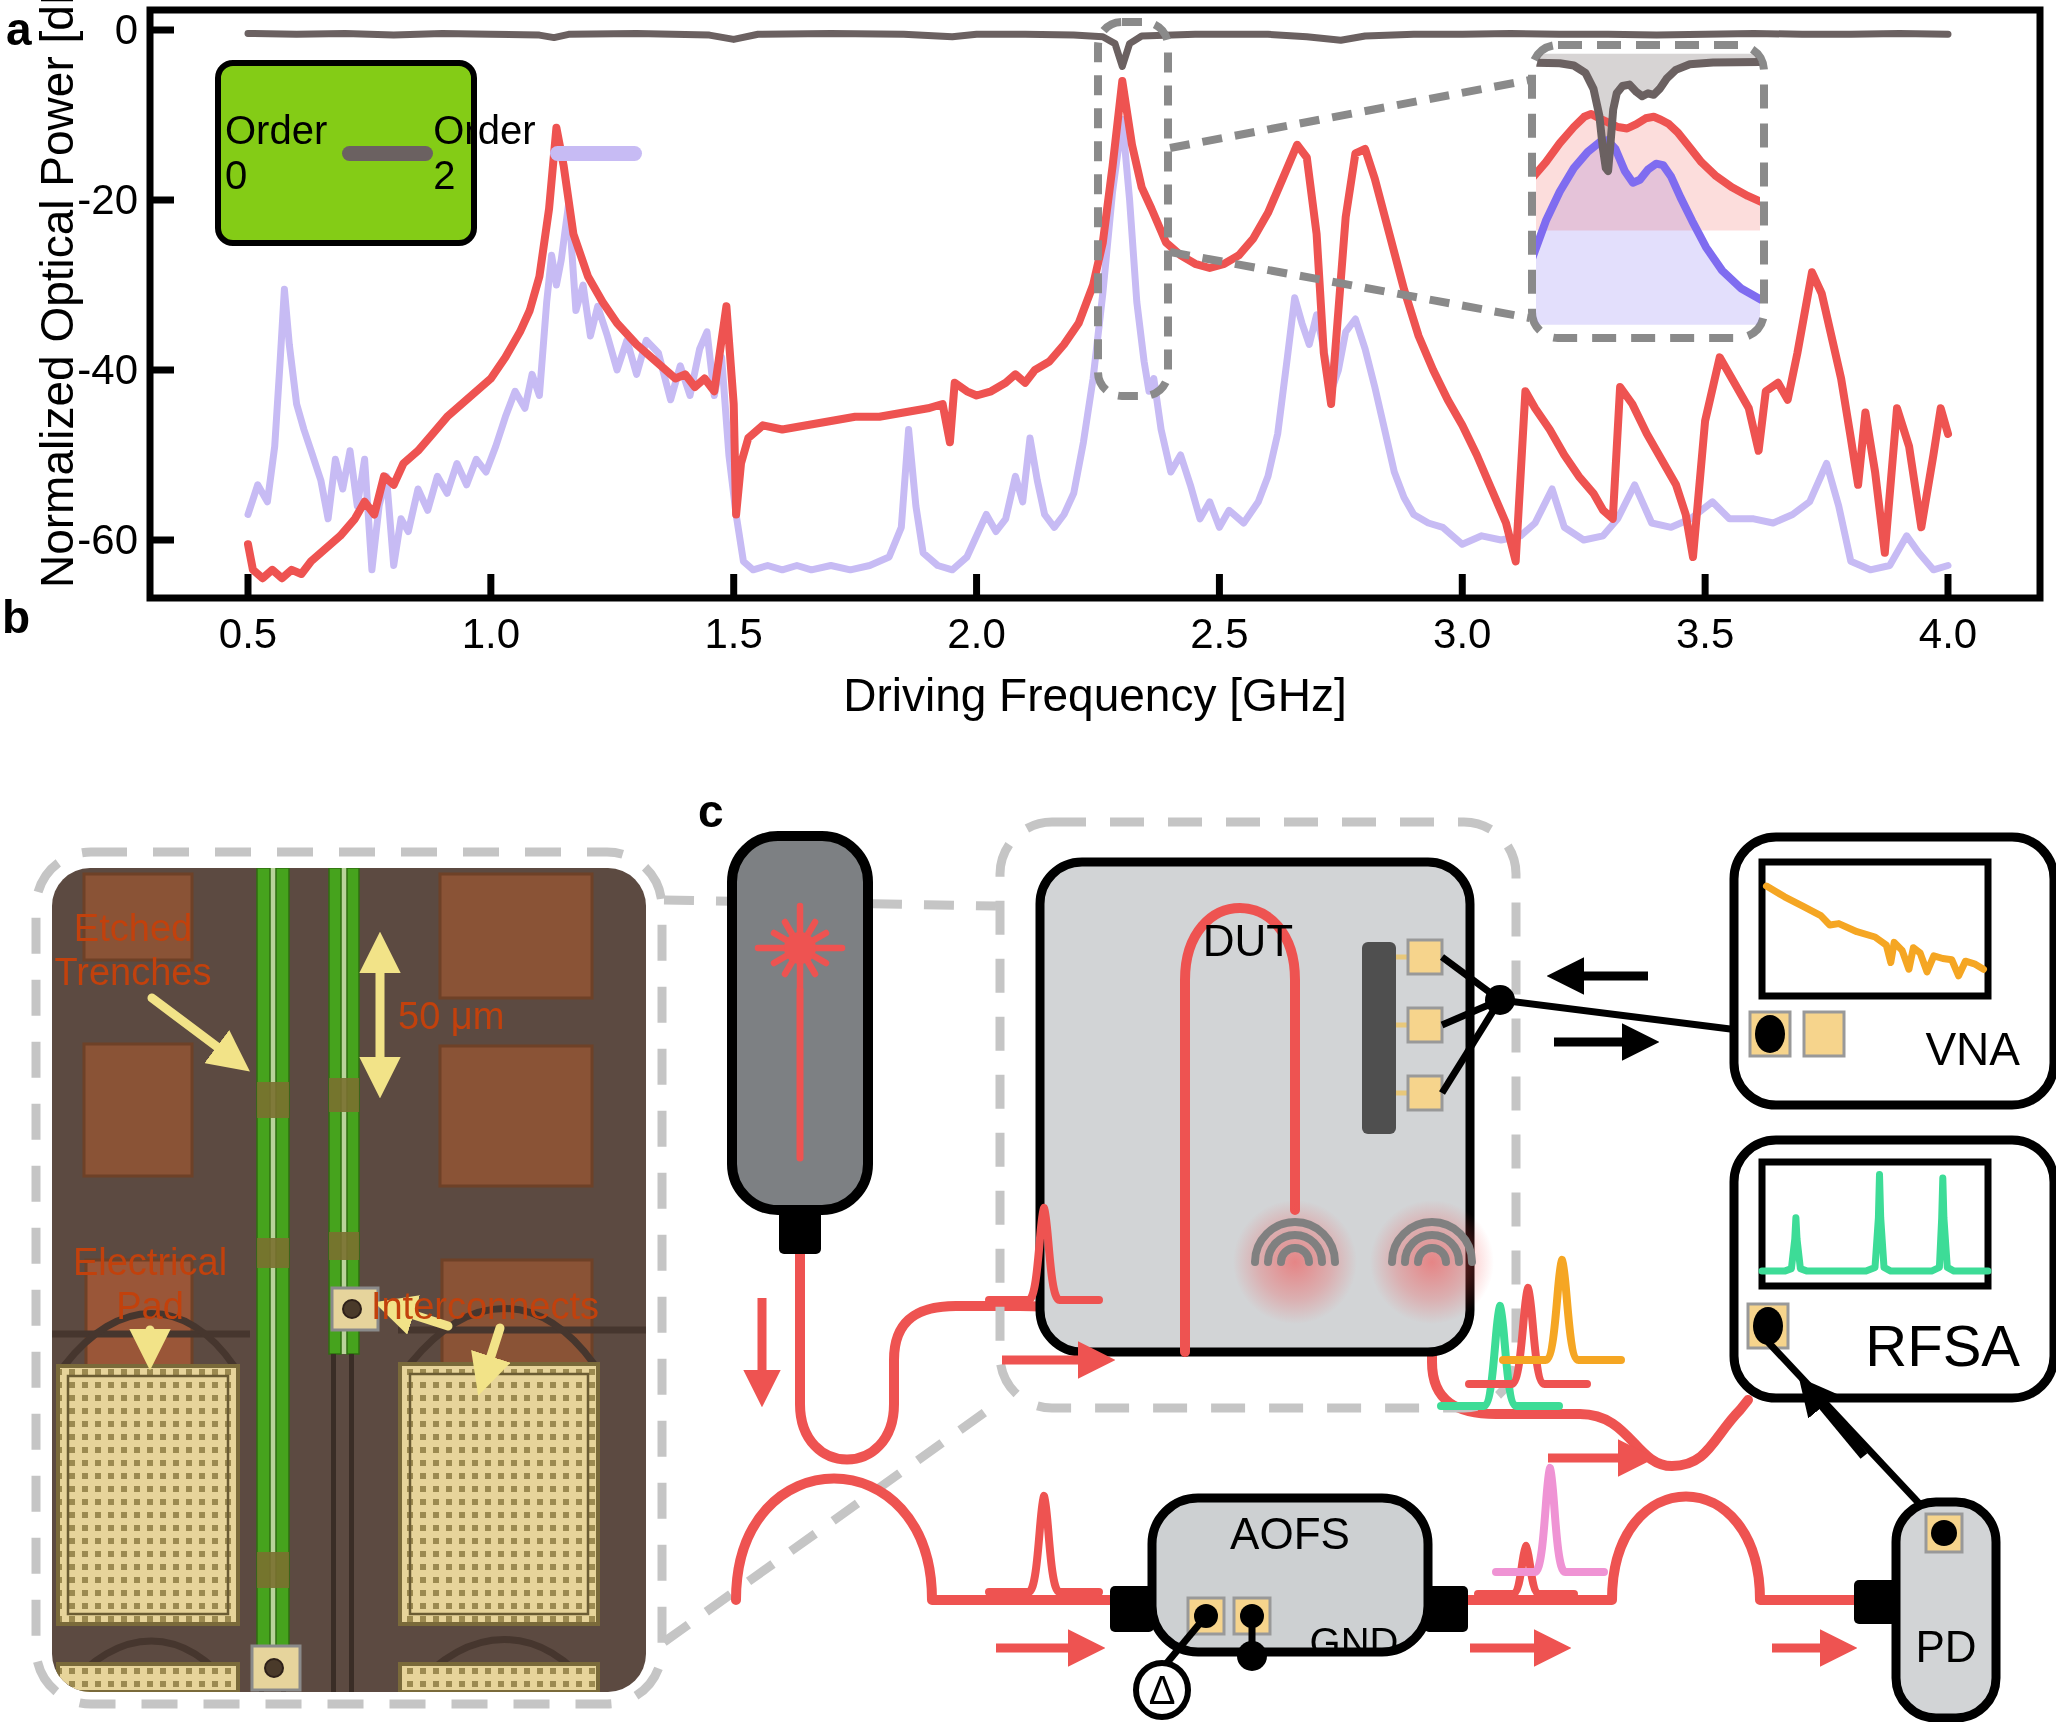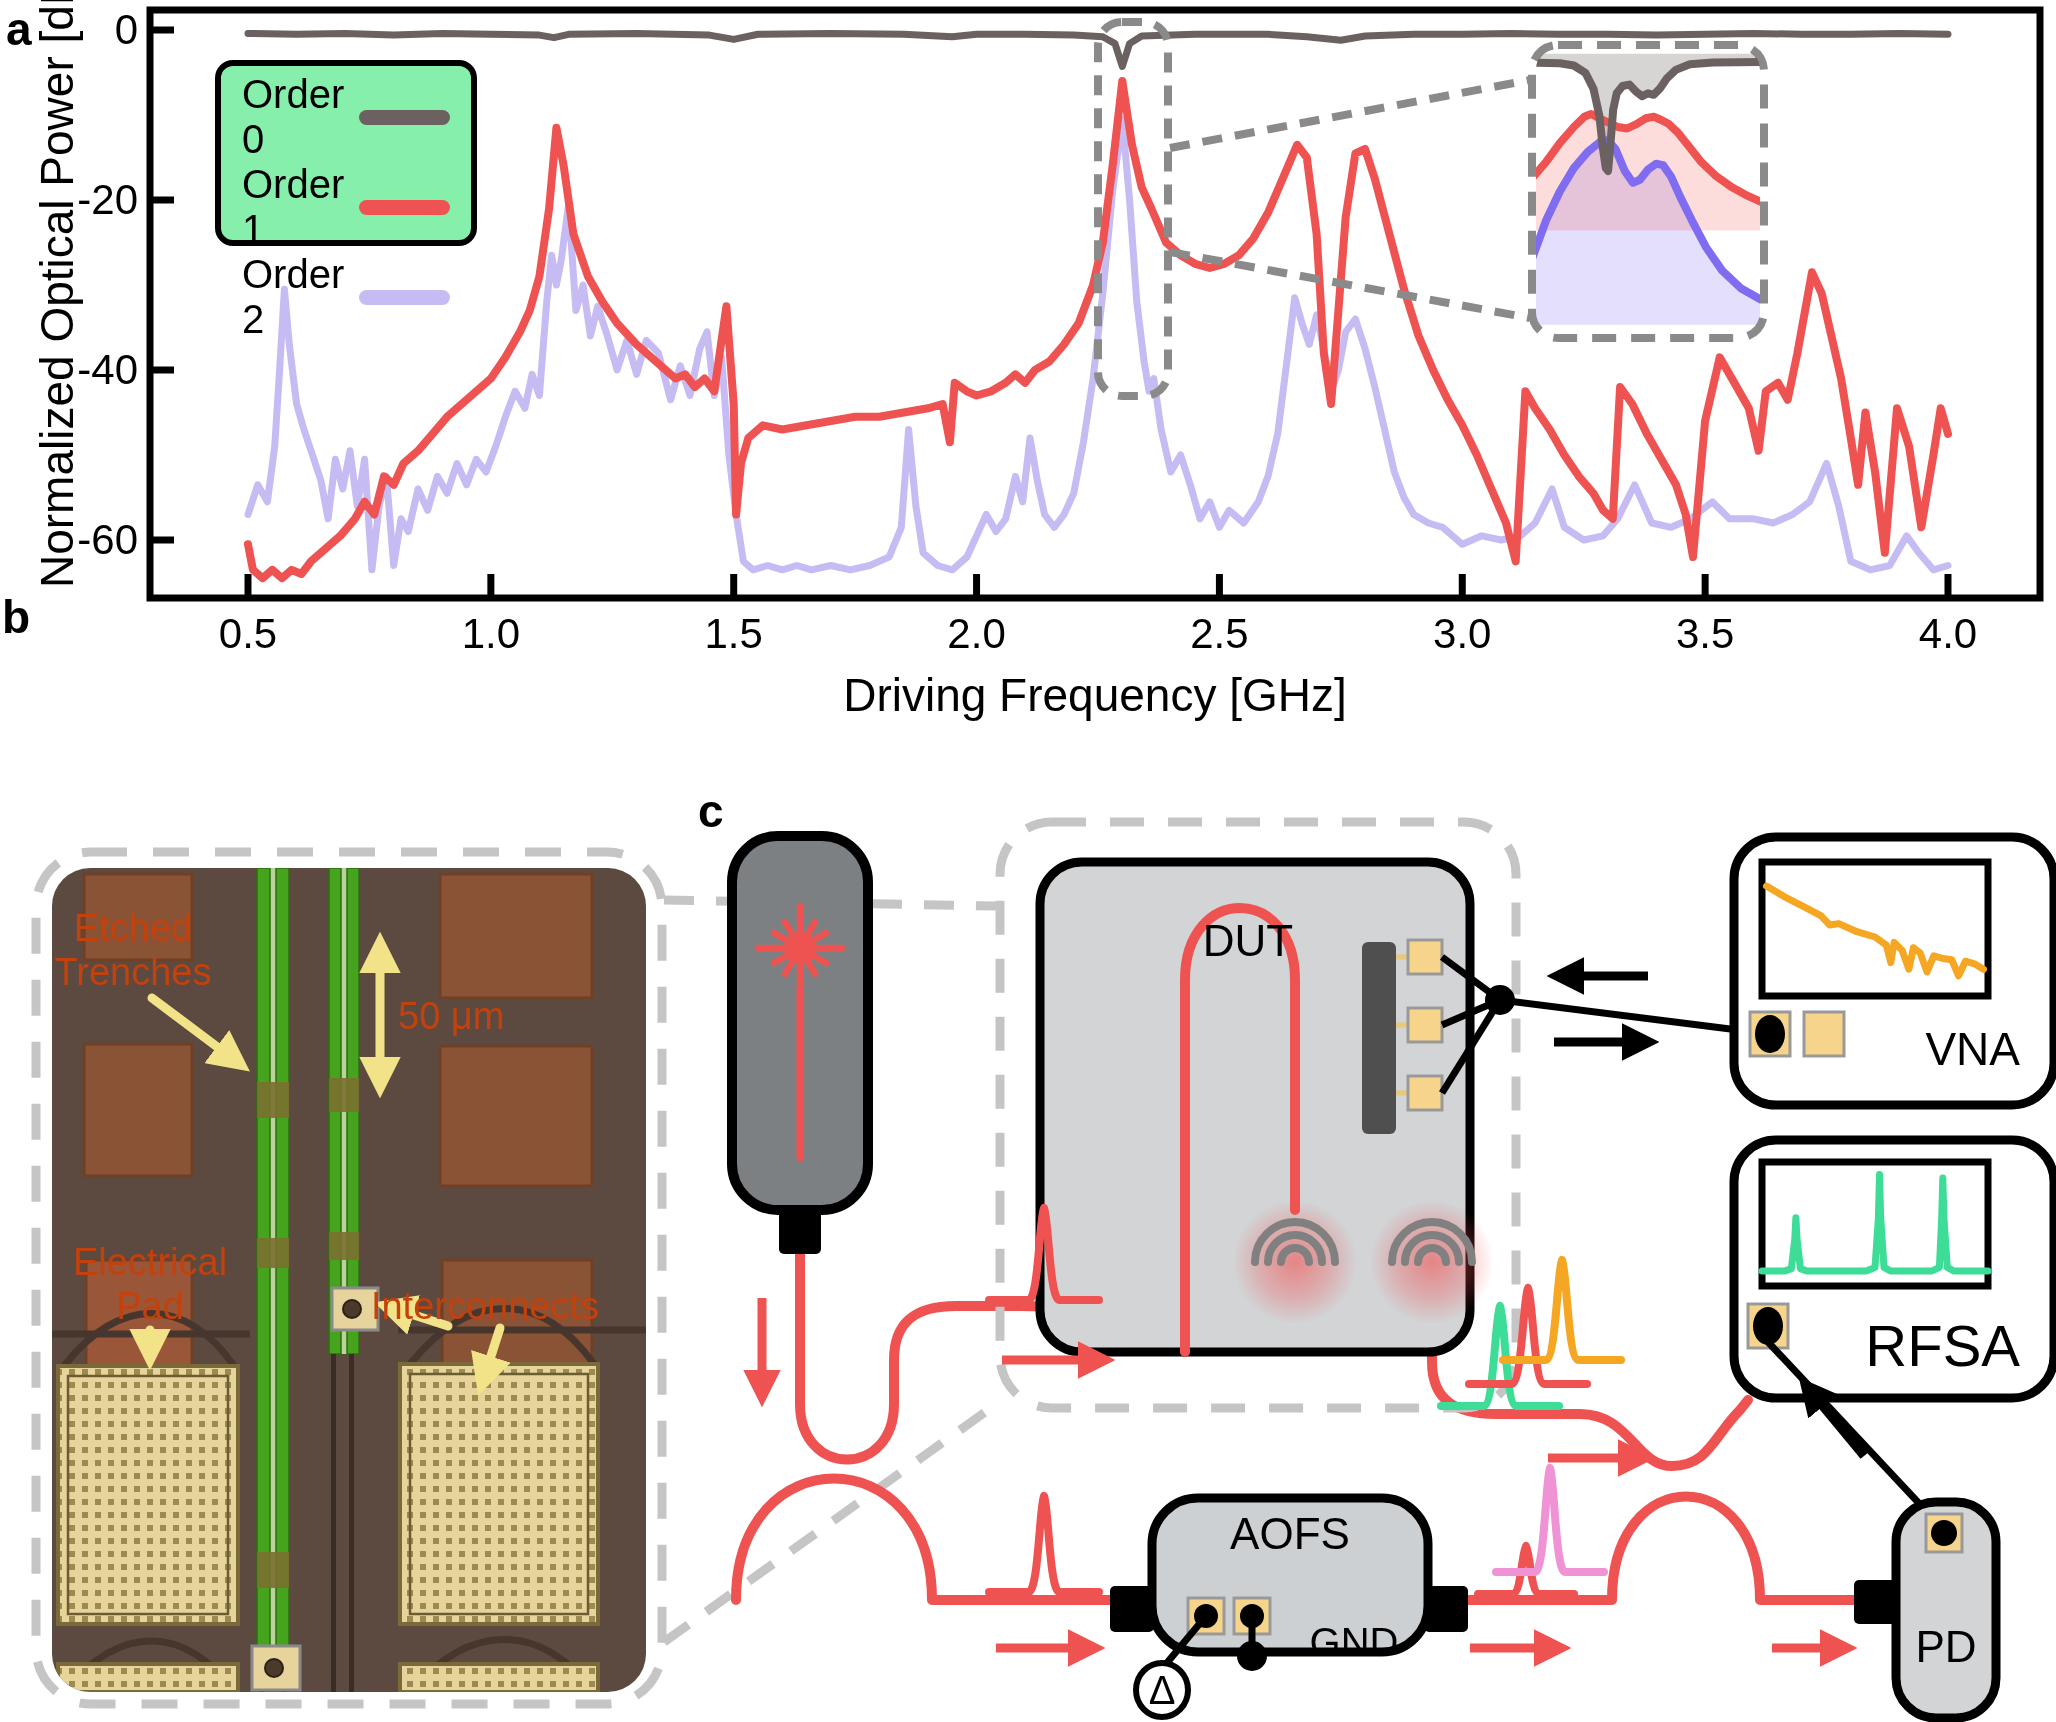--- a/index.html
+++ b/index.html
@@ -3,21 +3,21 @@
 <meta charset="utf-8">
 <style>
   html,body{margin:0;padding:0;background:#ffffff;}
   body{width:2056px;height:1722px;position:relative;font-family:"Liberation Sans",sans-serif;overflow:hidden;}
   svg{position:absolute;left:0;top:0;}
   .lbl{position:absolute;color:#000;white-space:pre-line;}
   .panel-letter{font-size:46px;font-weight:bold;}
   .axis-title{font-size:46px;}
   #x-title{left:150px;top:668px;width:1890px;text-align:center;}
   #y-title{left:30px;top:588px;transform:rotate(-90deg);transform-origin:left top;white-space:nowrap;}
-  #legend{position:absolute;left:215px;top:60px;width:262px;height:186px;border:6px solid #000;border-radius:18px;background:#86efac;display:flex;flex-direction:column;justify-content:space-around;padding:6px 21px;box-sizing:border-box;}
+  #legend{position:absolute;left:215px;top:60px;width:262px;height:186px;border:6px solid #000;border-radius:18px;background:#84cc16;display:flex;flex-direction:row;justify-content:space-around;padding:6px 4px;box-sizing:border-box;}
   .legend-row{display:flex;align-items:center;}
   .legend-label{font-size:40px;}
   .legend-swatch{width:106px;height:15px;border-radius:8px;margin-left:auto;}
   .chip-note{color:#c2410c;font-size:38px;text-align:center;line-height:44px;}
   .c-label{font-size:44px;text-align:center;}
 </style>
 </head>
 <body>
 
 <svg id="chart-svg" width="2056" height="700" viewBox="0 0 2056 700">
@@ -302,24 +302,20 @@
 
 <div id="x-title" class="lbl axis-title">Driving Frequency [GHz]</div>
 <div id="y-title" class="lbl axis-title">Normalized Optical Power [dB]</div>
 
 <div id="legend">
     <div class="legend-row">
       <span class="legend-label">Order 0</span>
       <span class="legend-swatch" style="background: rgb(107, 97, 97);"></span>
     </div>
     <div class="legend-row">
-      <span class="legend-label">Order 1</span>
-      <span class="legend-swatch" style="background: rgb(238, 83, 81);"></span>
-    </div>
-    <div class="legend-row">
       <span class="legend-label">Order 2</span>
       <span class="legend-swatch" style="background: rgb(199, 187, 244);"></span>
     </div>
   </div>
 
 <div class="lbl chip-note" style="left:38px;top:906px;width:190px;">Etched
 Trenches</div>
 <div class="lbl chip-note" style="left:398px;top:994px;width:160px;text-align:left;">50 μm</div>
 <div class="lbl chip-note" style="left:55px;top:1240px;width:190px;">Electrical
 Pad</div>

